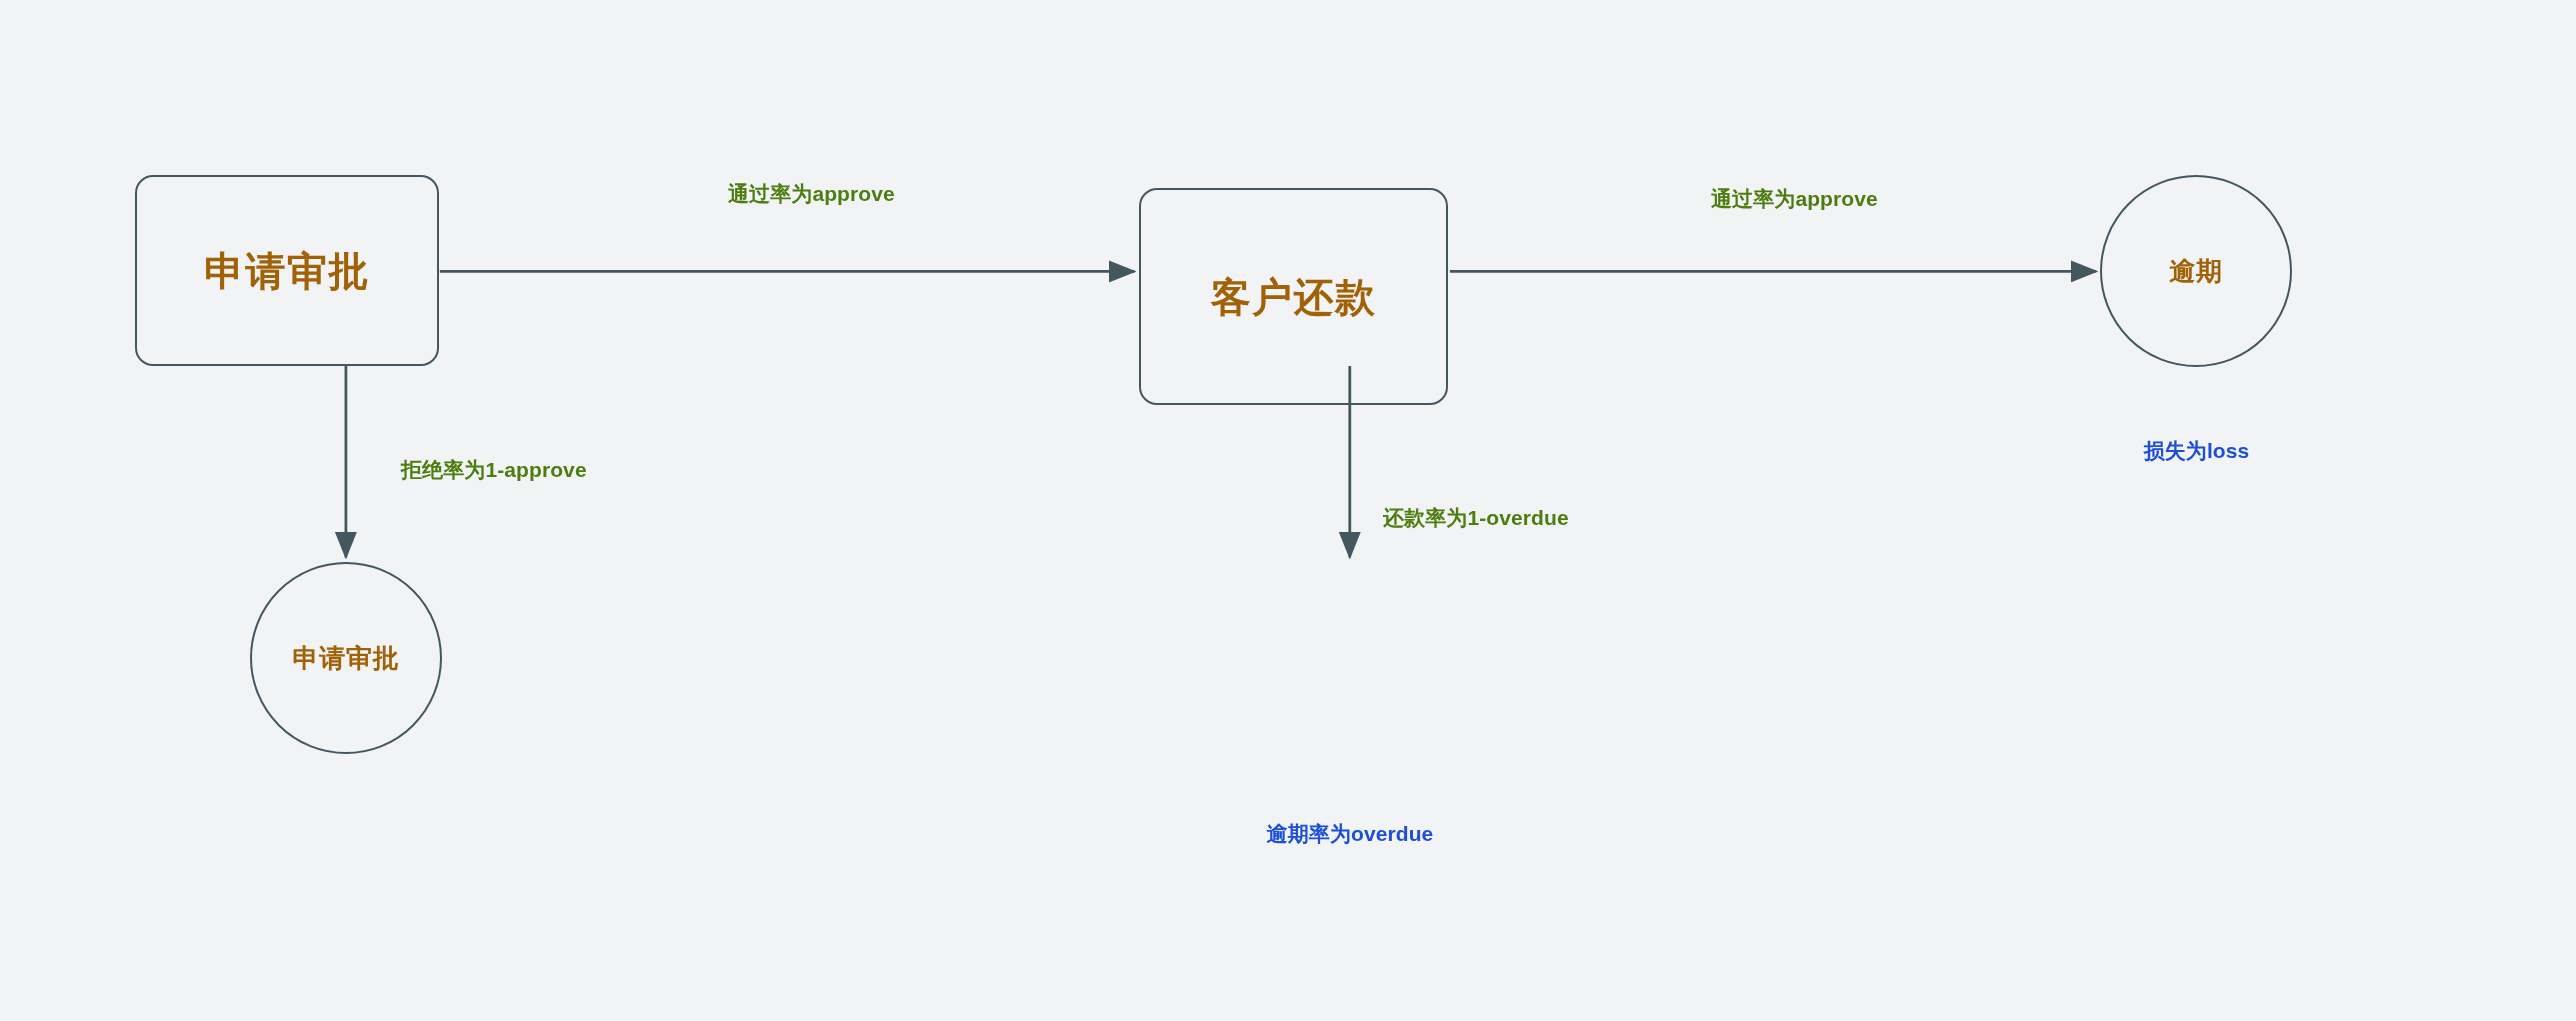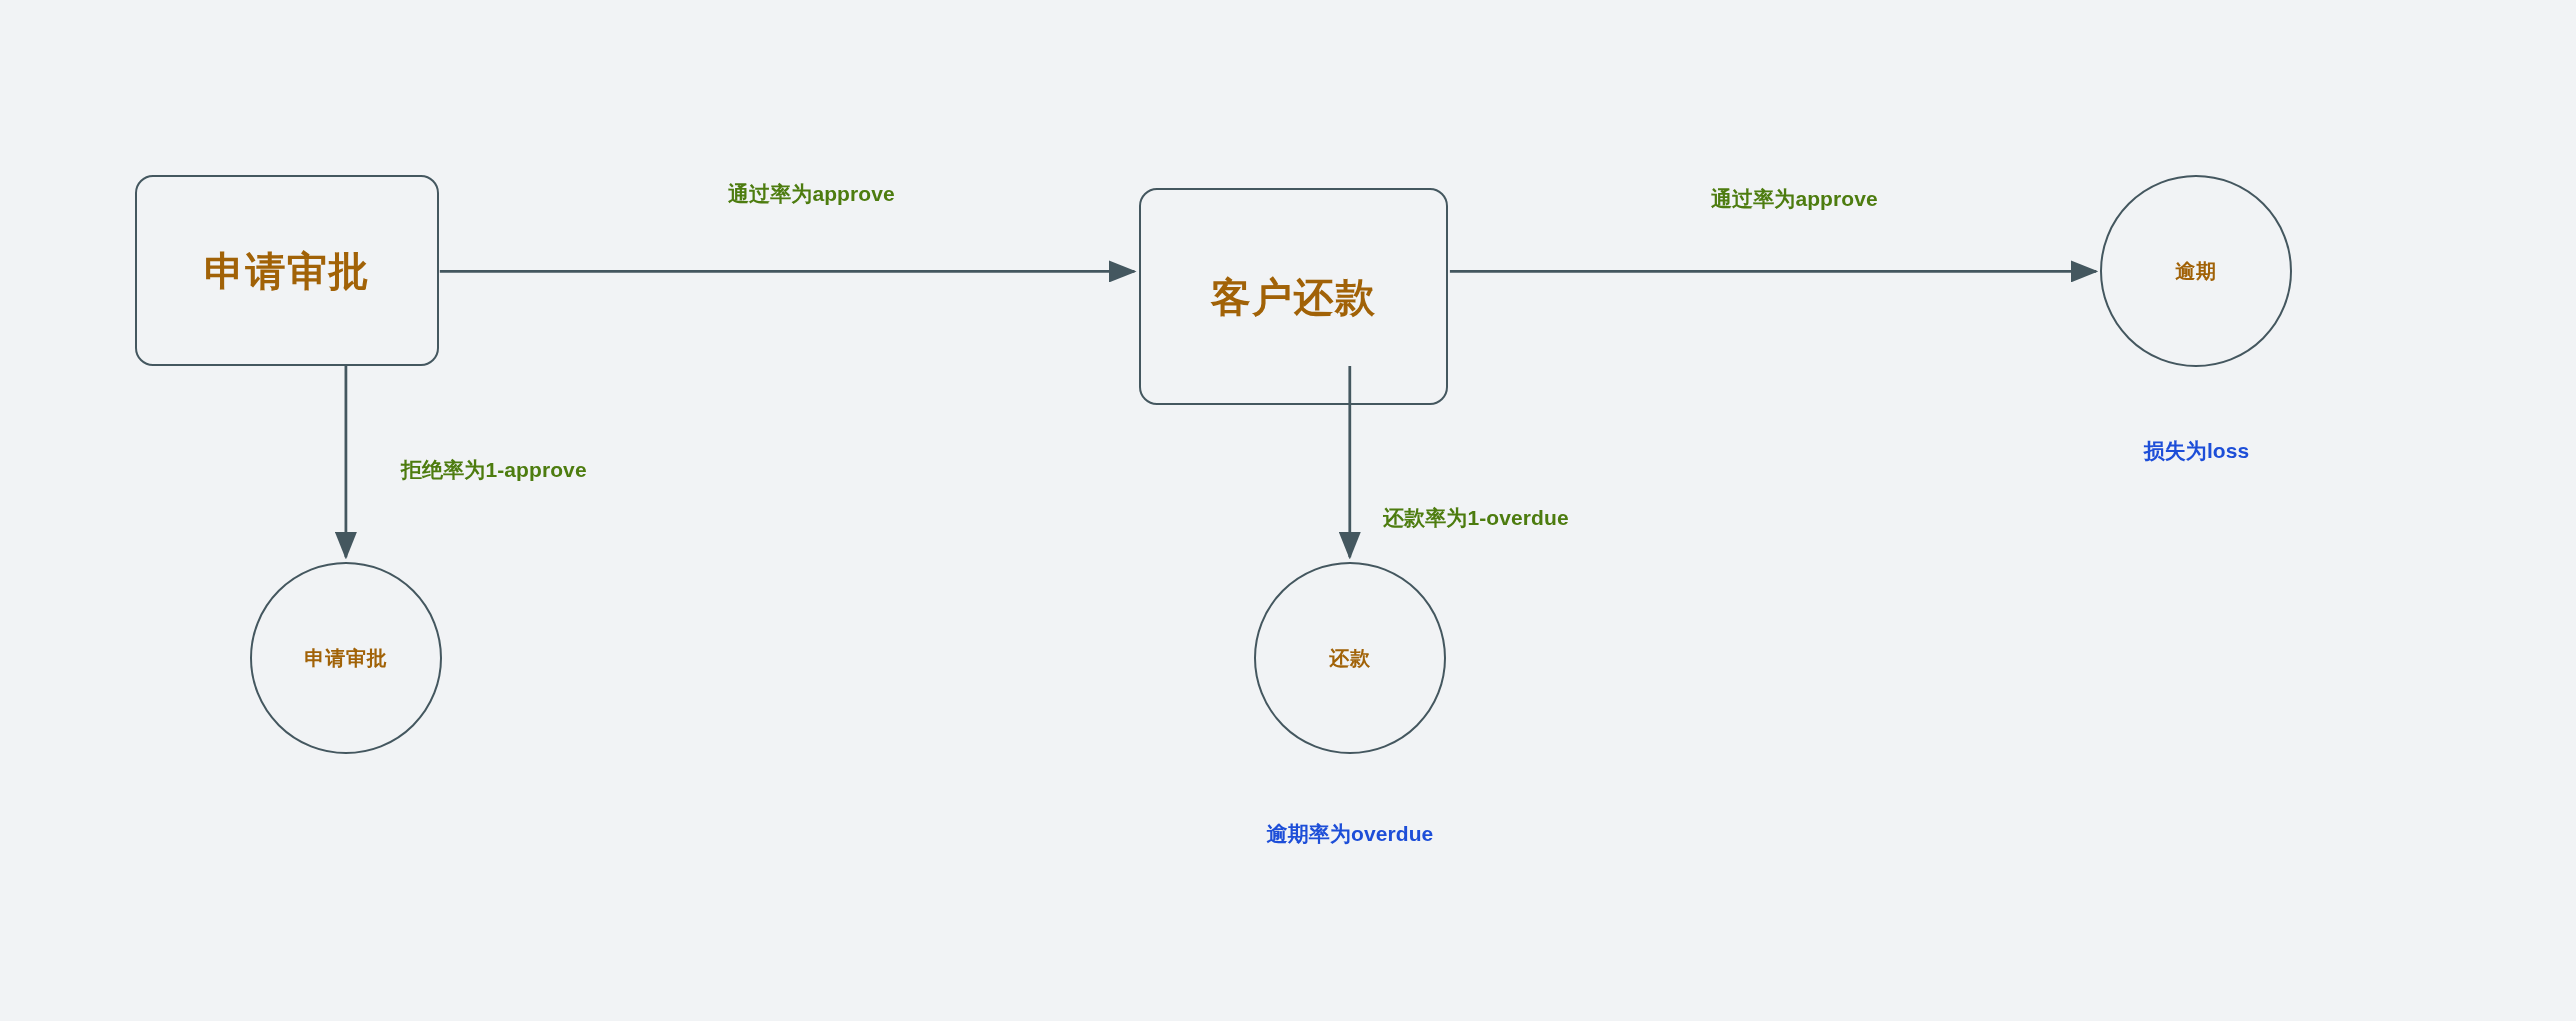--- a/index.html
+++ b/index.html
@@ -41,21 +41,21 @@
   }
   .node-process {
     border: 2.1px solid #44575f;
     border-radius: 18px;
     font-size: 40px;
     letter-spacing: 1.4px;
   }
   .node-terminal {
     border: 2.1px solid #44575f;
     border-radius: 50%;
-    font-size: 20px;
+    font-size: 26px;
     letter-spacing: 0.7px;
     text-align: right;
   }
   .edge-label {
     position: absolute;
     color: #4d7c0f;
     font-size: 21px;
     font-weight: 700;
     white-space: nowrap;
     letter-spacing: 0.1px;
@@ -90,21 +90,20 @@
 
     <line x1="1955" y1="530" x2="1955" y2="807" stroke="#44575f" stroke-width="4" marker-end="url(#arrowhead)"></line>
   </svg>
 
   <div class="node node-process" style="left:135px; top:175px; width:304px; height:191px;">申请审批</div>
 
   <div class="node node-terminal" style="left:250px; top:562px; width:192px; height:192px;">申请审批</div>
 
   <div class="node node-process" style="left:1139px; top:188px; width:309px; height:217px;">客户还款</div>
 
-  <div class="node node-terminal" style="left:1254px; top:562px; width:192px; height:192px;">还款</div>
 
   <div class="node node-terminal" style="left:2100px; top:175px; width:192px; height:192px;">逾期</div>
 
   <div class="edge-label" style="left:728px; top:180px;">通过率为approve</div>
 
   <div class="edge-label" style="left:401px; top:456px;">拒绝率为1-approve</div>
 
   <div class="edge-label" style="left:1711px; top:185px;">通过率为approve</div>
 
   <div class="edge-label" style="left:1383px; top:456px;margin-top:48px;">还款率为1-overdue</div>

